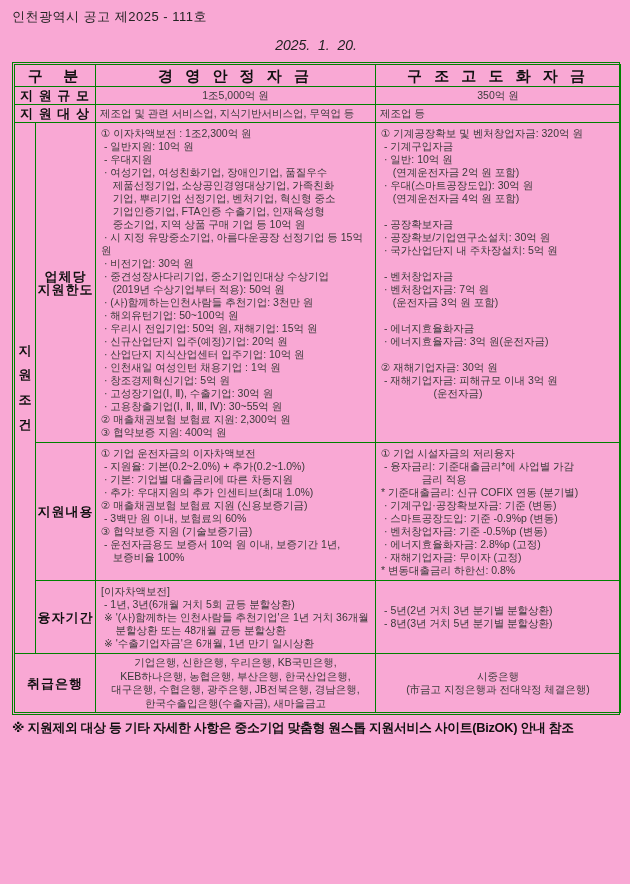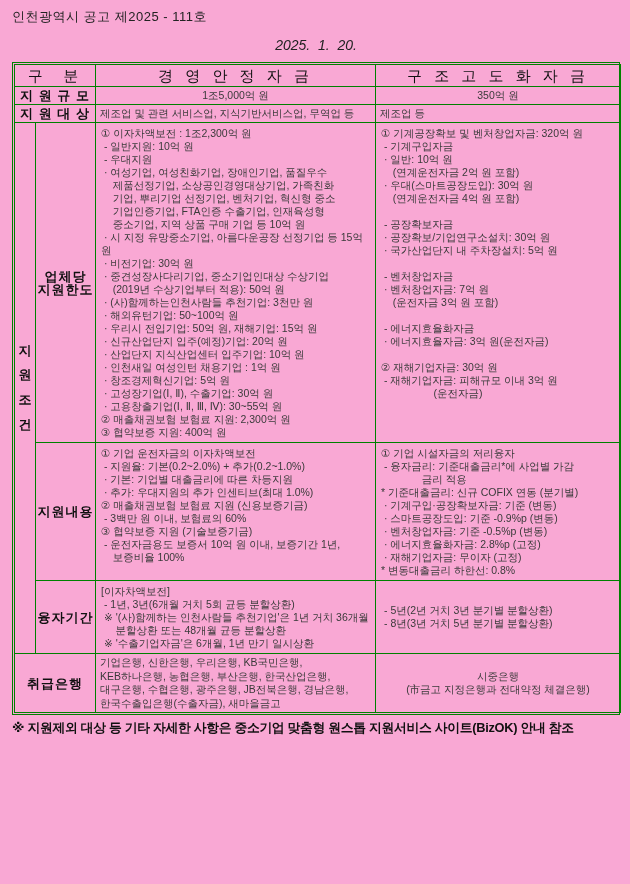--- a/index.html
+++ b/index.html
@@ -21,27 +21,27 @@
 
   .table-wrap{margin-top:9px;border:1px solid var(--border-green);padding:1px;}
   table{border-collapse:collapse;width:100%;table-layout:fixed;}
   td{border:1px solid var(--border-green);padding:2px 4px;vertical-align:middle;
      font-size:10.5px;line-height:13px;color:#3a3a3a;white-space:pre-wrap;word-break:keep-all;}
   col.c-cond{width:21px;}
   col.c-label{width:60px;}
   col.c-mgmt{width:280px;}
   col.c-struct{width:245px;}
 
-  td.hdr{font-size:15px;font-weight:normal;text-align:center;color:#111;letter-spacing:4px;padding:4px 2px;}
+  td.hdr{font-size:15px;font-weight:bold;text-align:center;color:#111;letter-spacing:4px;padding:4px 2px;}
   td.rowlabel{font-size:13px;font-weight:bold;text-align:center;color:#111;letter-spacing:1px;padding:2px 1px;}
   td.vlabel{font-size:13px;font-weight:bold;text-align:center;color:#111;line-height:1.9;padding:2px 0;}
   td.center{text-align:center;}
   td.topcell{vertical-align:top;padding:4px 3px 3px 5px;}
   td.midcell{vertical-align:middle;padding:3px 3px 3px 8px;}
-  td.bankcell{vertical-align:middle;white-space:normal;line-height:13.5px;padding:2px 4px;}
+  td.bankcell{vertical-align:middle;white-space:normal;line-height:13.5px;padding:2px 4px;text-align:center;}
 
   .foot-note{margin-top:5px;font-size:12.8px;font-weight:bold;color:#111;letter-spacing:-.3px;}
 </style>
 </head>
 <body>
 
 <div class="page">
 
   <div class="notice-no">인천광역시 공고 제2025 - 111호</div>
   <div class="doc-date">2025.  1.  20.</div>

